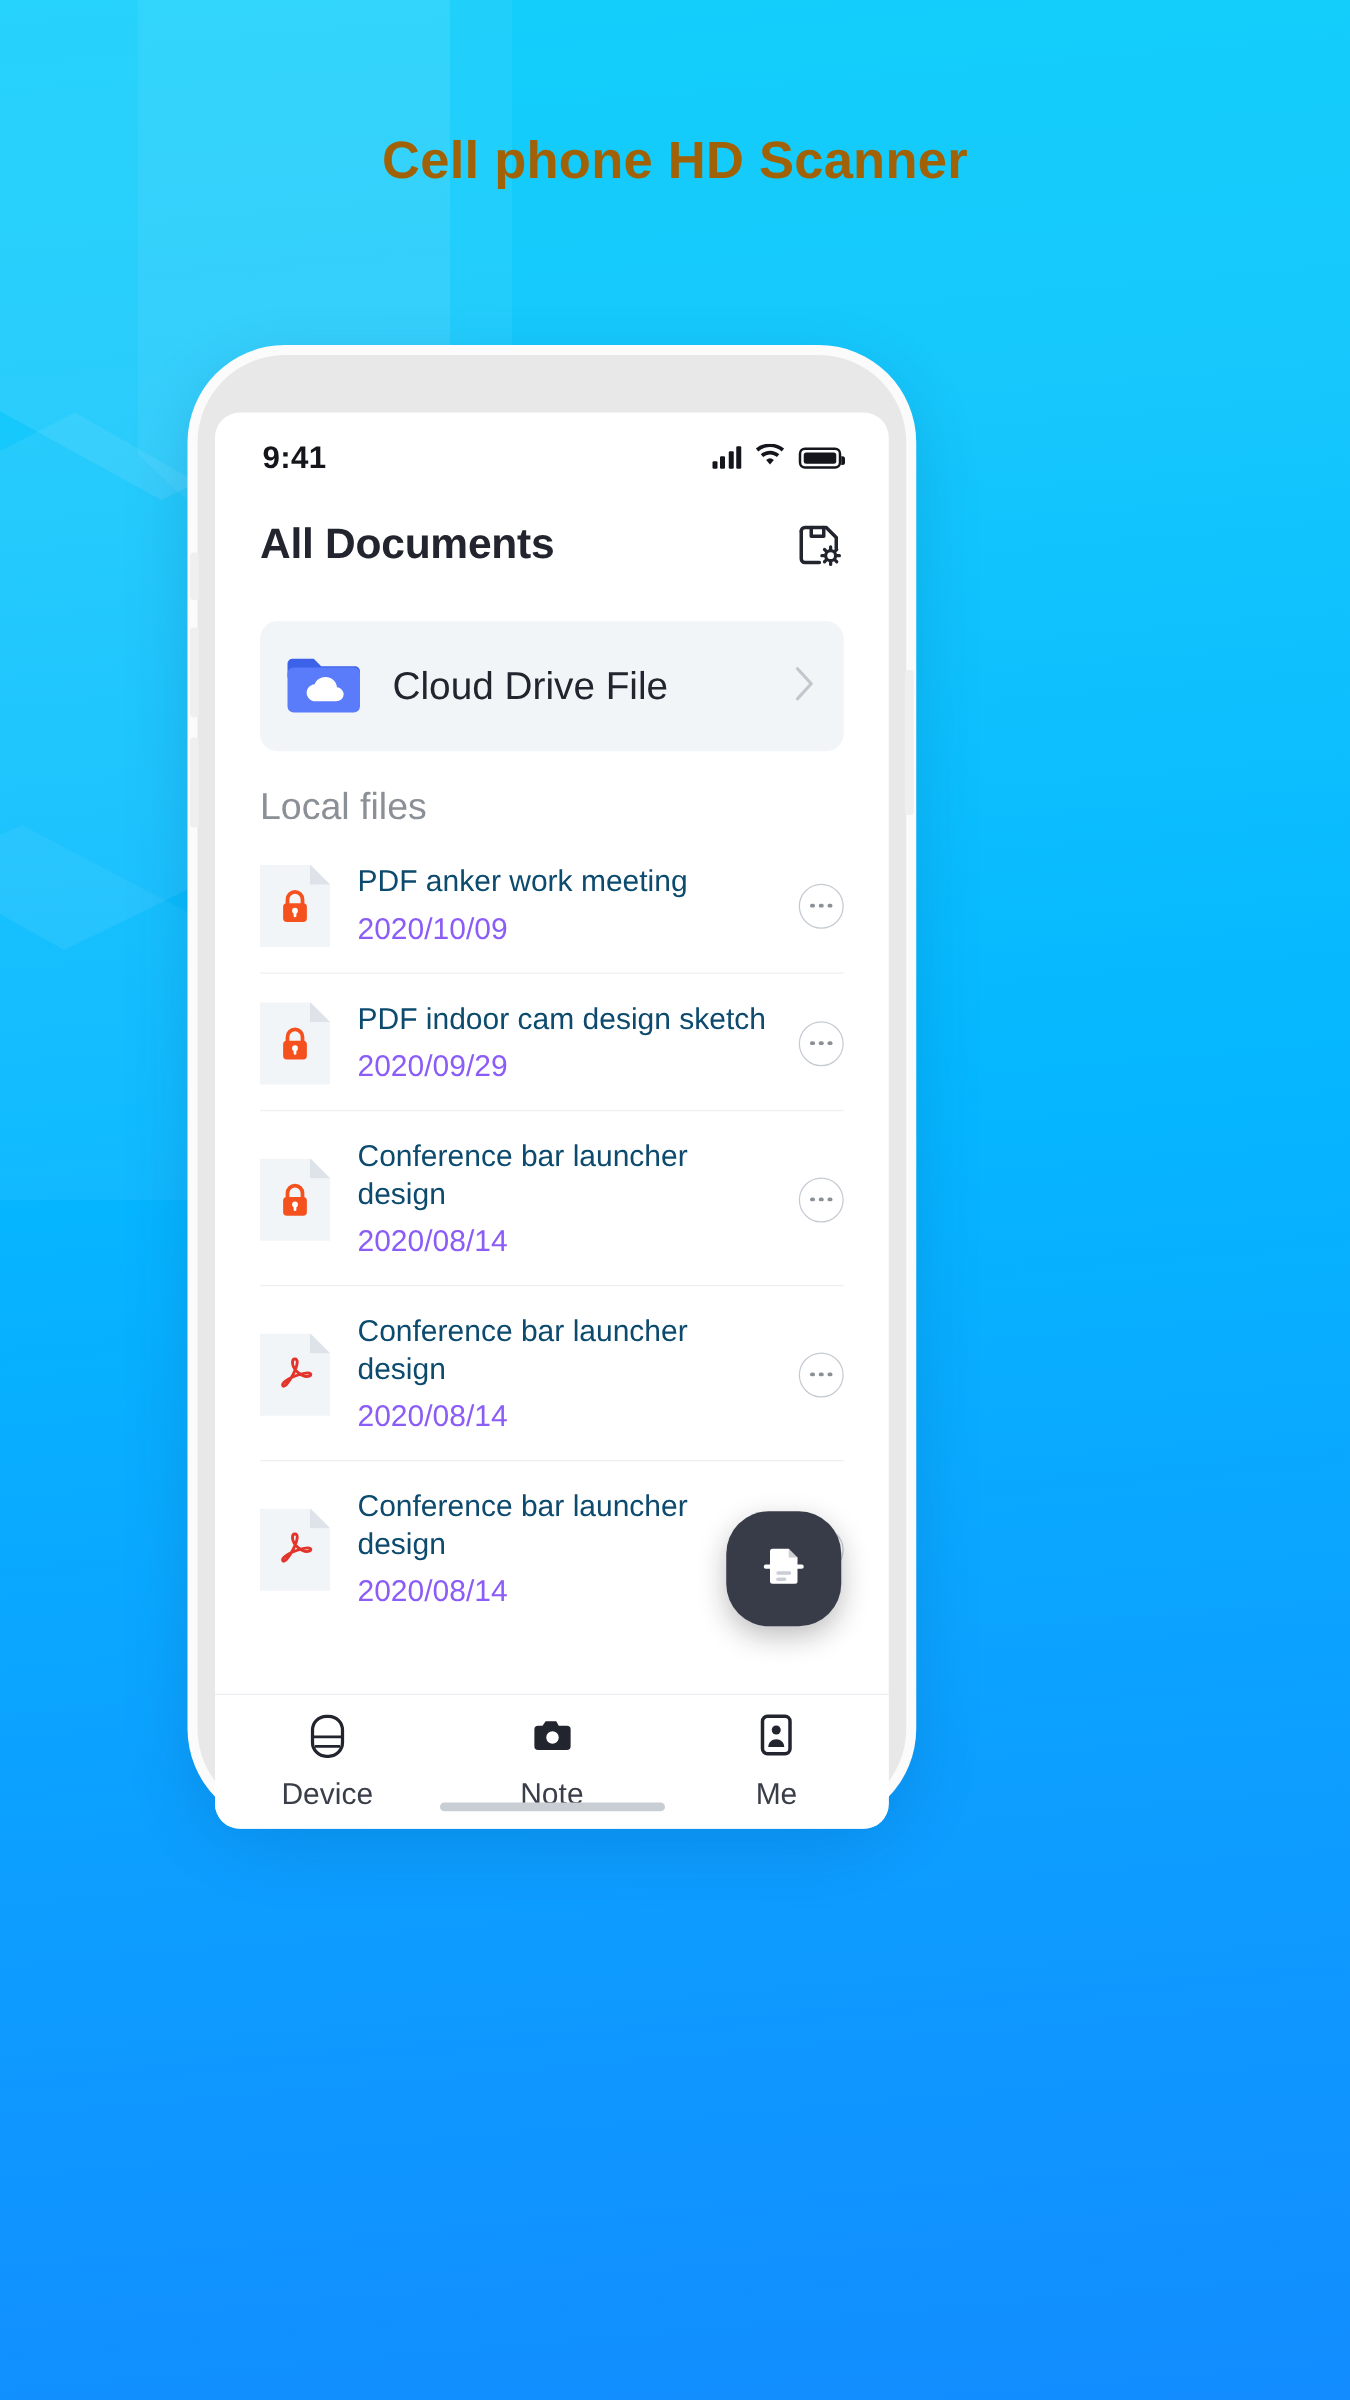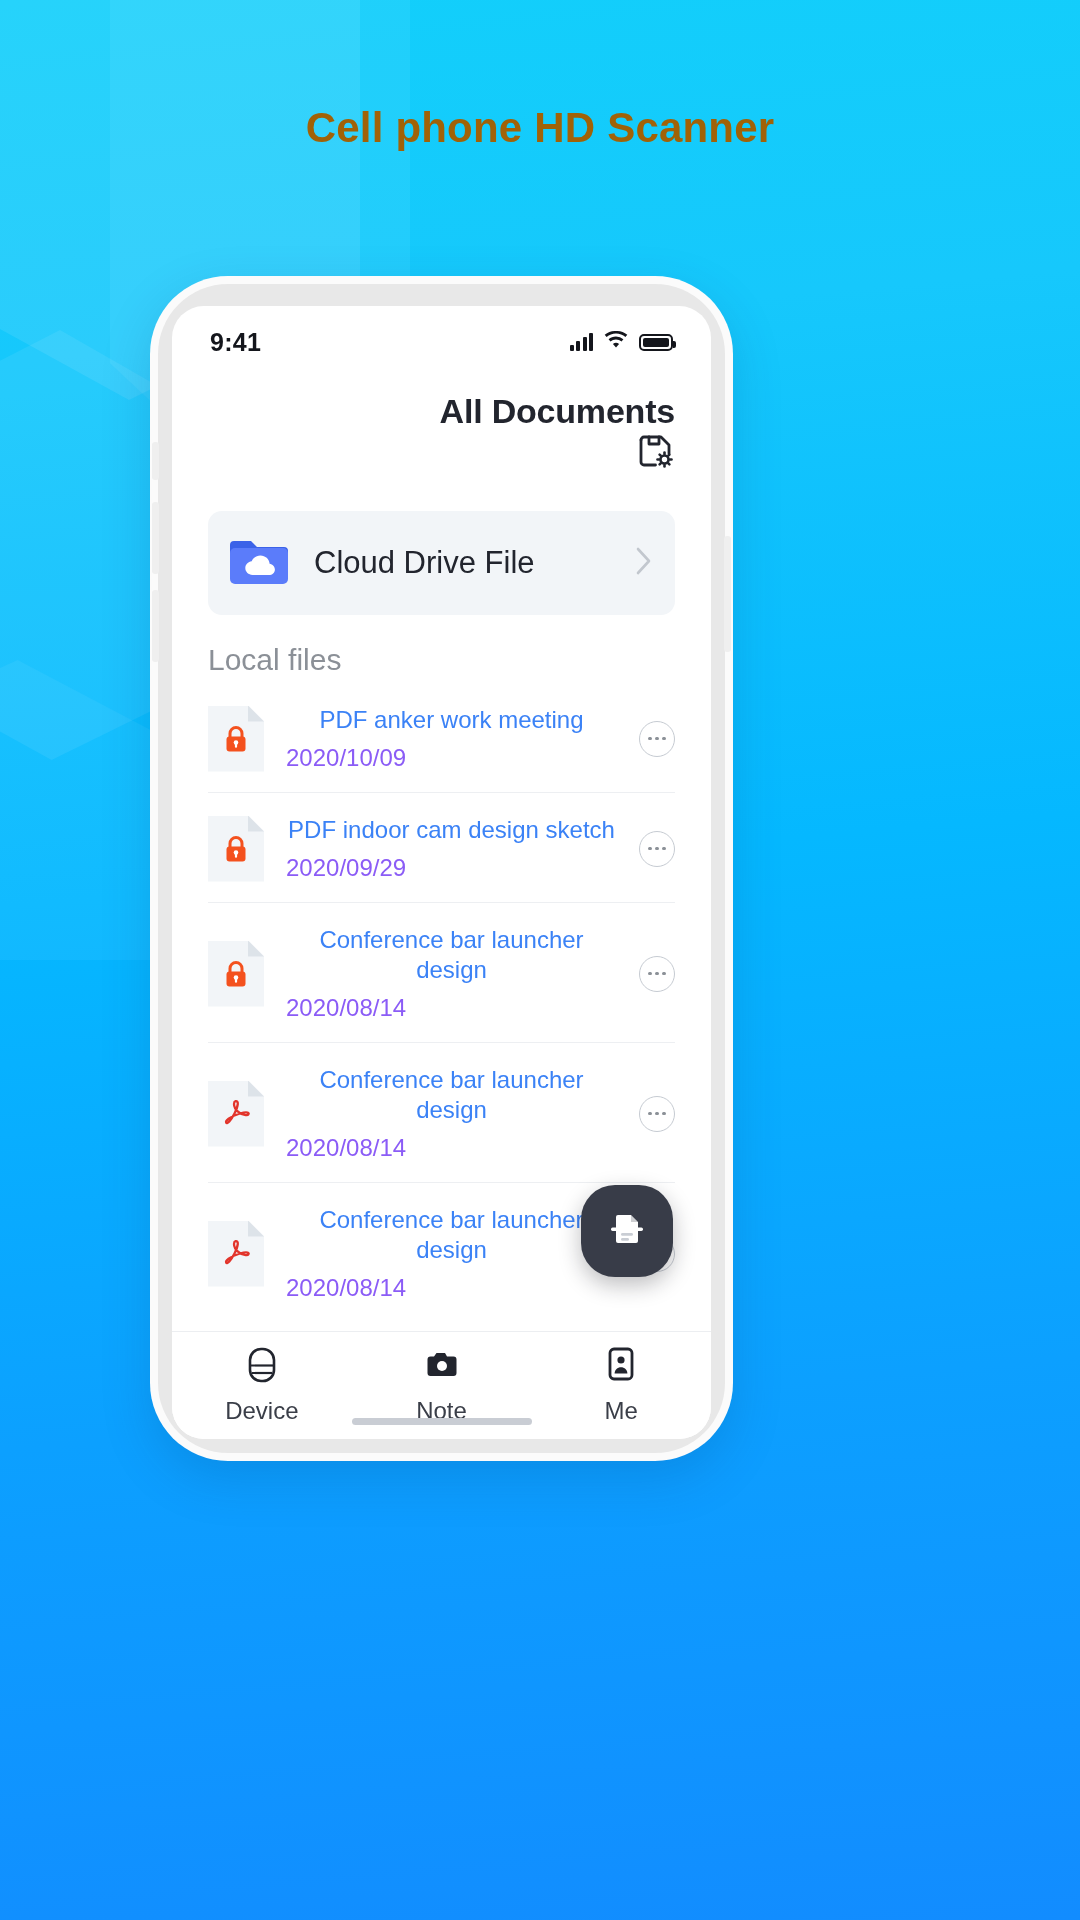--- a/index.html
+++ b/index.html
@@ -54,24 +54,25 @@
   }
   .btn-side { position:absolute; background:#EFEFEF; border-radius:3px; }
   .btn-side.mute  { left:-6px; top:158px;  width:7px; height:38px; }
   .btn-side.volup { left:-6px; top:218px;  width:7px; height:72px; }
   .btn-side.voldn { left:-6px; top:306px;  width:7px; height:72px; }
   .btn-side.power { right:-6px;top:252px;  width:7px; height:116px; }
 
   .screen {
     width:100%; height:100%;
     background:#FFFFFF;
-    border-radius:32px;
+    border-radius:20px;
     overflow:hidden;
     display:flex; flex-direction:column;
     position:relative;
+    margin-top:24px;
   }
 
   
   .status-bar {
     height:62px; flex:0 0 62px;
     display:flex; align-items:center; justify-content:space-between;
     padding:10px 38px 0 38px;
   }
   .status-time { font-size:25px; font-weight:bold; color:#14161C; letter-spacing:0.3px; }
   .status-icons { display:flex; align-items:center; gap:11px; }
@@ -81,23 +82,22 @@
   .sig i:nth-child(2){ height:10px; }
   .sig i:nth-child(3){ height:14px; }
   .sig i:nth-child(4){ height:18px; }
   .batt { width:34px; height:17px; border:2px solid #14161C; border-radius:5px; padding:2px; position:relative; }
   .batt::after { content:''; position:absolute; right:-5px; top:5px; width:3px; height:7px;
                  background:#14161C; border-radius:0 2px 2px 0; }
   .batt i { display:block; width:100%; height:100%; background:#14161C; border-radius:2px; }
 
   
   .app-header {
-    display:flex; align-items:flex-end; justify-content:space-between;
+    display:flex; align-items:flex-start; justify-content:space-between;
     padding:24px 36px 10px 36px;
-    flex-direction:column;
   }
   .app-title { font-size:34px; font-weight:bold; color:#22252E; letter-spacing:-0.2px; }
 
   
   .cloud-card {
     margin:26px 36px 0 36px;
     background:#F2F5F8;
     border-radius:14px;
     height:104px;
     display:flex; align-items:center;
@@ -125,21 +125,21 @@
     clip-path:polygon(0 0, 72% 0, 100% 24%, 100% 100%, 0 100%);
     position:absolute; inset:0;
   }
   .doc-fold {
     position:absolute; right:0; top:0; width:16px; height:16px;
     background:#DDE3E9;
     clip-path:polygon(0 0, 100% 100%, 0 100%);
   }
   .thumb-glyph { position:absolute; inset:0; display:flex; align-items:center; justify-content:center; }
   .file-meta { flex:1; min-width:0; }
-  .file-name { font-size:24px; color:#3b82f6; line-height:1.25;text-align:center; }
+  .file-name { font-size:24px; color:#0c4a6e; line-height:1.25; }
   .file-date { font-size:24px; color:#8b5cf6; margin-top:9px; }
   .more-btn {
     width:36px; height:36px; flex:0 0 36px;
     border:1.6px solid #C6CBD2; border-radius:50%;
     display:flex; align-items:center; justify-content:center; gap:3.5px;
   }
   .more-btn i { width:3.6px; height:3.6px; border-radius:50%; background:#8B9097; display:block; }
 
   
   .fab {

